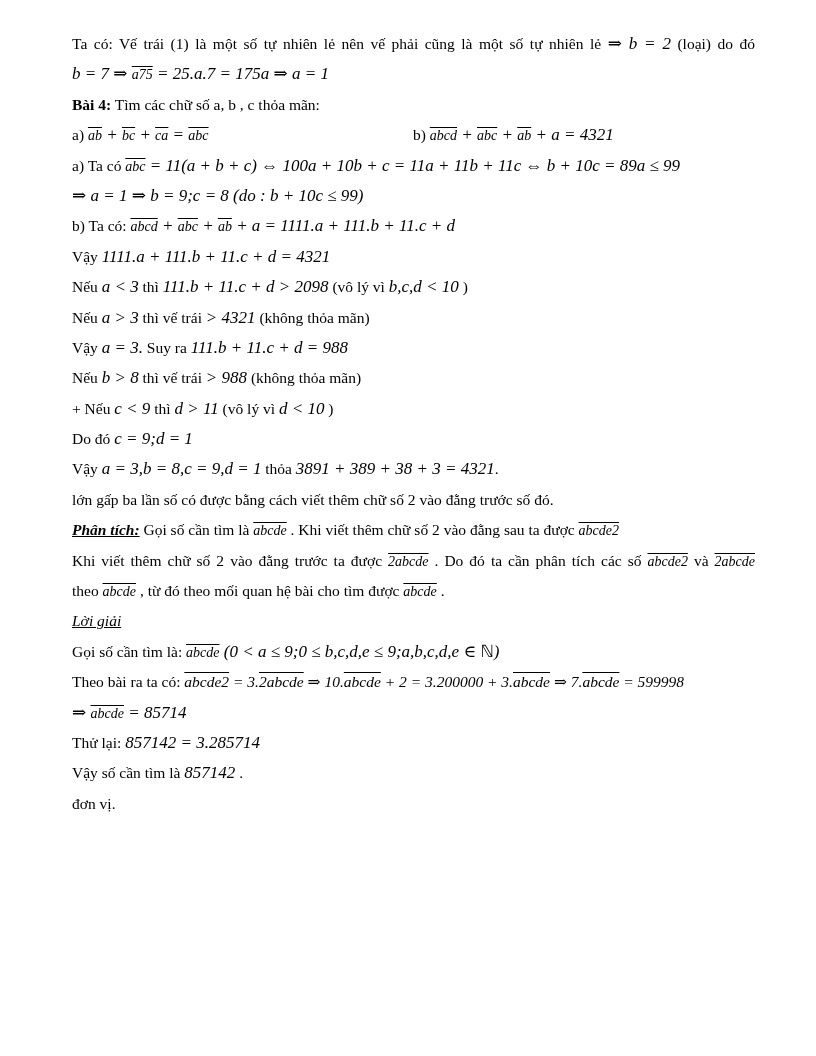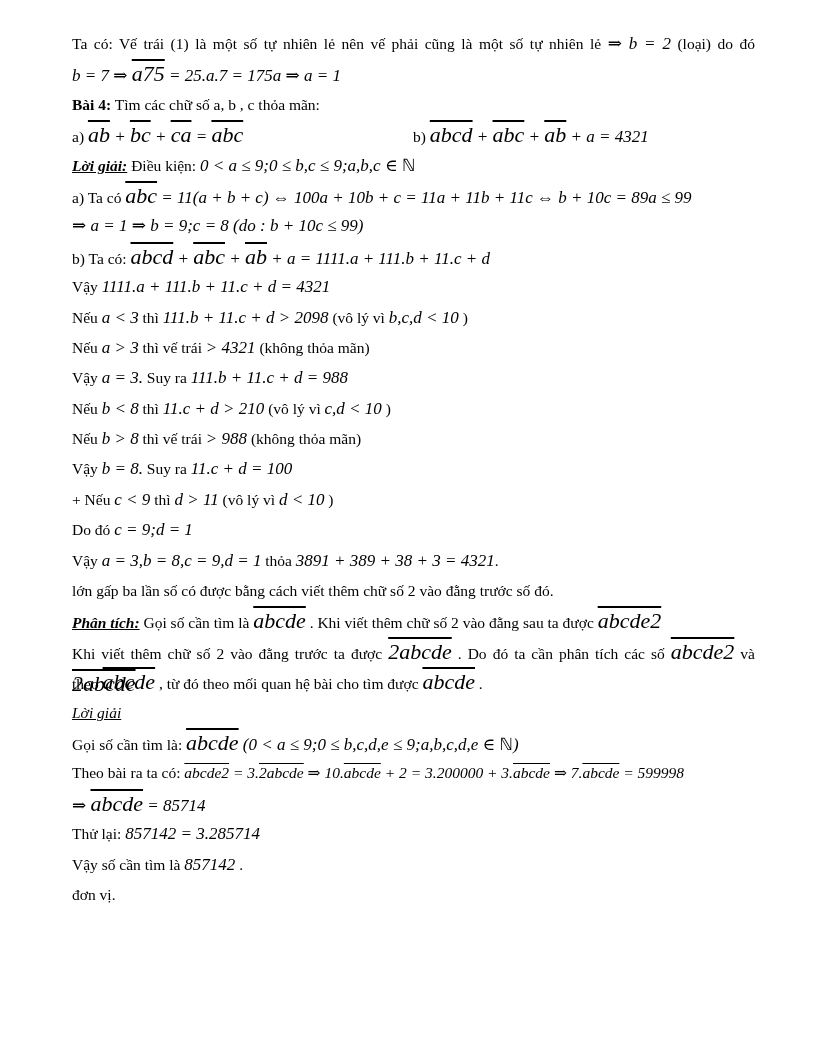--- a/index.html
+++ b/index.html
@@ -35,46 +35,43 @@
   .s-b { font-weight: bold; }
   .s-bi { font-weight: bold; font-style: italic; text-decoration: underline; }
   .s-iu { font-style: italic; text-decoration: underline; }
   .s-m {
     font-style: italic;
     font-size: 17px;
     font-family: "Liberation Serif", "DejaVu Serif", "DejaVu Sans", serif;
   }
   .s-o {
     font-style: italic;
-    font-size: 22px;
+    font-size: 14px;
     text-decoration: overline;
     font-family: "Liberation Serif", "DejaVu Serif", "DejaVu Sans", serif;
   }
   .sm .s-m, .sm .s-o { font-size: 15.5px; }
 </style>
 </head>
 <body>
 
 <div class="page" style="background: rgb(255, 255, 255); color: rgb(0, 0, 0);">
   <div class="content">
       <div class="line j"><span class="s-t">Ta có: Vế trái (1) là một số tự nhiên lẻ nên vế phải cũng là một số tự nhiên lẻ </span><span class="s-m">⇒ b = 2</span><span class="s-t"> (loại) do đó</span></div>
       <div class="line"><span class="s-m">b = 7 ⇒ </span><span class="s-o">a75</span><span class="s-m"> = 25.a.7 = 175a ⇒ a = 1</span></div>
       <div class="line"><span class="s-b">Bài 4:</span><span class="s-t"> Tìm các chữ số a, b , c thỏa mãn:</span></div>
       <div class="line cols"><span class="col col-0"><span class="s-t">a) </span><span class="s-o">ab</span><span class="s-m"> + </span><span class="s-o">bc</span><span class="s-m"> + </span><span class="s-o">ca</span><span class="s-m"> = </span><span class="s-o">abc</span></span><span class="col col-1"><span class="s-t">b) </span><span class="s-o">abcd</span><span class="s-m"> + </span><span class="s-o">abc</span><span class="s-m"> + </span><span class="s-o">ab</span><span class="s-m"> + a = 4321</span></span></div>
-      <div class="line"><span class="s-bi">Lời giải:</span><span class="s-t"> Điều kiện: </span><span class="s-m">0 &lt; a ≤ 9;0 ≤ b,c ≤ 9;a,b,c ∈ ℕ</span></div>
       <div class="line"><span class="s-t">a) Ta có </span><span class="s-o">abc</span><span class="s-m"> = 11(a + b + c) ⇔ 100a + 10b + c = 11a + 11b + 11c ⇔ b + 10c = 89a ≤ 99</span></div>
       <div class="line"><span class="s-m">⇒ a = 1 ⇒ b = 9;c = 8  (do : b + 10c ≤ 99)</span></div>
       <div class="line"><span class="s-t">b) Ta có: </span><span class="s-o">abcd</span><span class="s-m"> + </span><span class="s-o">abc</span><span class="s-m"> + </span><span class="s-o">ab</span><span class="s-m"> + a = 1111.a + 111.b + 11.c + d</span></div>
       <div class="line"><span class="s-t">Vậy </span><span class="s-m">1111.a + 111.b + 11.c + d = 4321</span></div>
       <div class="line"><span class="s-t">Nếu </span><span class="s-m">a &lt; 3</span><span class="s-t"> thì </span><span class="s-m">111.b + 11.c + d &gt; 2098</span><span class="s-t"> (vô lý vì </span><span class="s-m">b,c,d &lt; 10</span><span class="s-t"> )</span></div>
       <div class="line"><span class="s-t">Nếu </span><span class="s-m">a &gt; 3</span><span class="s-t"> thì vế trái </span><span class="s-m">&gt; 4321</span><span class="s-t"> (không thỏa mãn)</span></div>
       <div class="line"><span class="s-t">Vậy </span><span class="s-m">a = 3.</span><span class="s-t"> Suy ra </span><span class="s-m">111.b + 11.c + d = 988</span></div>
-      <div class="line"><span class="s-t">Nếu </span><span class="s-m">b &lt; 8</span><span class="s-t"> thì </span><span class="s-m">11.c + d &gt; 210</span><span class="s-t"> (vô lý vì </span><span class="s-m">c,d &lt; 10</span><span class="s-t"> )</span></div>
       <div class="line"><span class="s-t">Nếu </span><span class="s-m">b &gt; 8</span><span class="s-t"> thì vế trái </span><span class="s-m">&gt; 988</span><span class="s-t"> (không thỏa mãn)</span></div>
-      <div class="line"><span class="s-t">Vậy </span><span class="s-m">b = 8.</span><span class="s-t"> Suy ra </span><span class="s-m">11.c + d = 100</span></div>
       <div class="line"><span class="s-t">+ Nếu </span><span class="s-m">c &lt; 9</span><span class="s-t"> thì </span><span class="s-m">d &gt; 11</span><span class="s-t"> (vô lý vì </span><span class="s-m">d &lt; 10</span><span class="s-t"> )</span></div>
       <div class="line"><span class="s-t">Do đó </span><span class="s-m">c = 9;d = 1</span></div>
       <div class="line"><span class="s-t">Vậy </span><span class="s-m">a = 3,b = 8,c = 9,d = 1</span><span class="s-t"> thỏa </span><span class="s-m">3891 + 389 + 38 + 3 = 4321</span><span class="s-t">.</span></div>
       <div class="line"><span class="s-t">lớn gấp ba lần số có được bằng cách viết thêm chữ số 2 vào đằng trước số đó.</span></div>
       <div class="line"><span class="s-bi">Phân tích:</span><span class="s-t"> Gọi số cần tìm là </span><span class="s-o">abcde</span><span class="s-t"> . Khi viết thêm chữ số 2 vào đằng sau ta được </span><span class="s-o">abcde2</span></div>
       <div class="line j"><span class="s-t">Khi viết thêm chữ số 2 vào đằng trước ta được </span><span class="s-o">2abcde</span><span class="s-t"> . Do đó ta cần phân tích các số </span><span class="s-o">abcde2</span><span class="s-t"> và </span><span class="s-o">2abcde</span></div>
       <div class="line"><span class="s-t">theo </span><span class="s-o">abcde</span><span class="s-t"> , từ đó theo mối quan hệ bài cho tìm được </span><span class="s-o">abcde</span><span class="s-t"> .</span></div>
       <div class="line"><span class="s-iu">Lời giải</span></div>
       <div class="line"><span class="s-t">Gọi số cần tìm là: </span><span class="s-o">abcde</span><span class="s-m"> (0 &lt; a ≤ 9;0 ≤ b,c,d,e ≤ 9;a,b,c,d,e ∈ ℕ)</span></div>
       <div class="line sm"><span class="s-t">Theo bài ra ta có: </span><span class="s-o">abcde2</span><span class="s-m"> = 3.</span><span class="s-o">2abcde</span><span class="s-m">  ⇒ 10.</span><span class="s-o">abcde</span><span class="s-m"> + 2 = 3.200000 + 3.</span><span class="s-o">abcde</span><span class="s-m">  ⇒ 7.</span><span class="s-o">abcde</span><span class="s-m"> = 599998</span></div>

